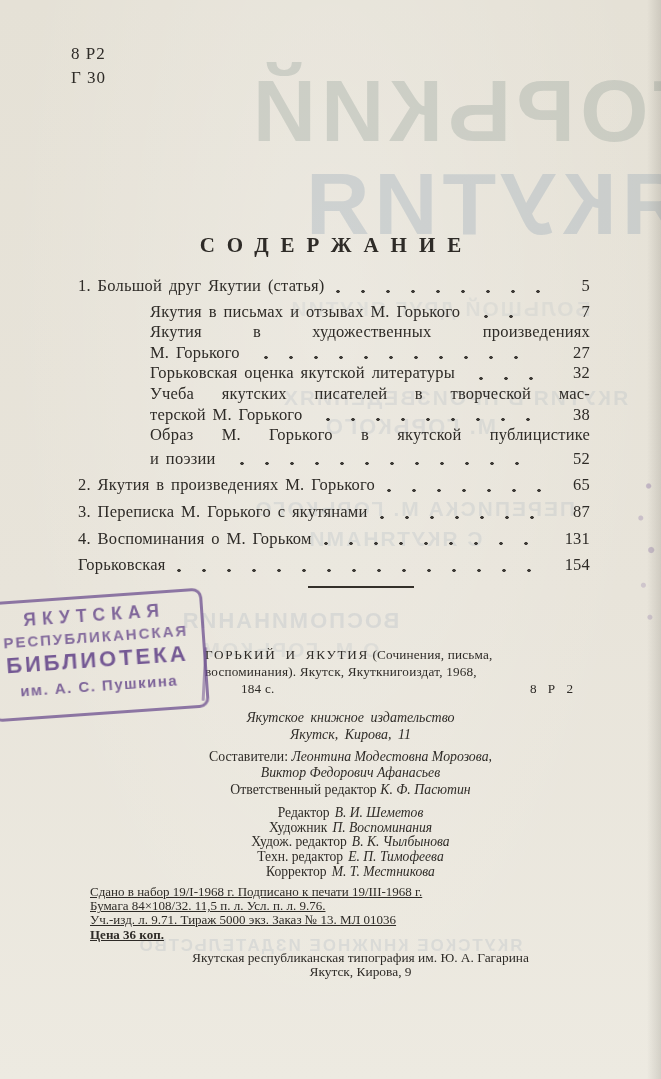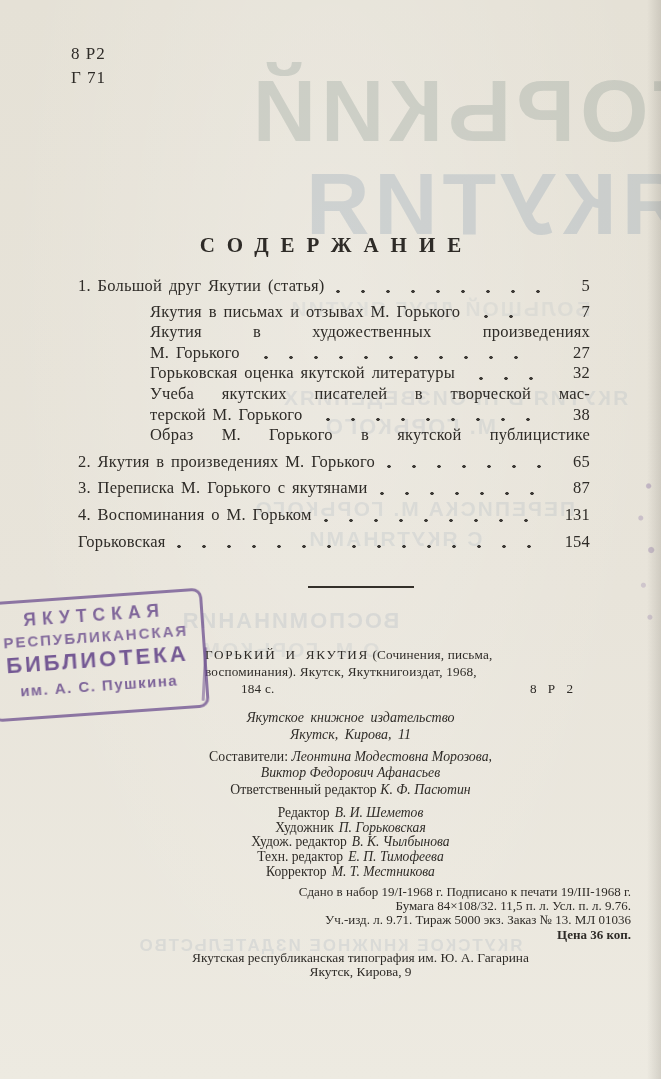--- a/index.html
+++ b/index.html
@@ -75,22 +75,22 @@
   .cip-l3{display:flex;justify-content:space-between;margin-left:36px;}
   .cip-code{letter-spacing:4px;}
   .it{font-style:italic;}
   .pubblock{position:absolute;left:120px;right:80px;top:710px;z-index:2;text-align:center;
     font-size:14px;line-height:16.5px;font-style:italic;word-spacing:3px;}
   .compilers{position:absolute;left:90px;right:50px;top:749px;z-index:2;text-align:center;
     font-size:13.8px;line-height:16.4px;}
   .credits{position:absolute;left:90px;right:50px;top:806px;z-index:2;text-align:center;
     font-size:13.6px;line-height:14.7px;}
   .credits .lbl{margin-right:5px;}
-  .printinfo{position:absolute;left:90px;right:30px;top:885px;z-index:2;text-align:right;
-    font-size:13px;line-height:14px;}
+  .printinfo{position:absolute;left:90px;right:30px;top:885px;z-index:2;text-align:left;
+    font-size:13px;line-height:14px;text-decoration:underline;}
   .price{font-weight:700;margin-top:1px;}
   .typo{position:absolute;left:90px;right:30px;top:951px;z-index:2;text-align:center;
     font-size:13.4px;line-height:14px;}
   
   .edge-right{position:absolute;right:0;top:0;width:14px;height:100%;z-index:4;
     background:linear-gradient(90deg,transparent,rgba(110,105,95,.20));}
   .edge-smudge{position:absolute;right:2px;top:470px;width:26px;height:160px;z-index:4;filter:blur(.5px);
     background:
       radial-gradient(circle at 60% 10%, rgba(110,80,150,.30) 2px, transparent 3.2px),
       radial-gradient(circle at 30% 30%, rgba(110,80,150,.24) 2px, transparent 3px),
@@ -109,21 +109,21 @@
   <div class="ghost gl g2">ЯКУТИЯ В ПРОИЗВЕДЕНИЯХ</div>
   <div class="ghost gl g3">М. ГОРЬКОГО</div>
   <div class="ghost gl g4">ПЕРЕПИСКА М. ГОРЬКОГО</div>
   <div class="ghost gl g5">С ЯКУТЯНАМИ</div>
   <div class="ghost gl g6">ВОСПОМИНАНИЯ</div>
   <div class="ghost gl g7">О М. ГОРЬКОМ</div>
   <div class="ghost gl g8">ЯКУТСКОЕ КНИЖНОЕ ИЗДАТЕЛЬСТВО</div>
 
   <div class="callnum">
     <div>8 Р2</div>
-    <div>Г 71</div>
+    <div>Г 30</div>
   </div>
 
   <h1 class="heading">СОДЕРЖАНИЕ</h1>
 
   <div class="toc">
     <div class="toc-row">
       <span class="tl">1. Большой друг Якутии (статья)</span>
       <span class="dots"></span>
       <span class="pg">5</span>
     </div>
@@ -148,20 +148,25 @@
     <div class="toc-row indent">
       <span class="tl fill">Учеба якутских писателей в творческой мас-</span>
     </div>
     <div class="toc-row indent">
       <span class="tl">терской М. Горького</span>
       <span class="dots"></span>
       <span class="pg">38</span>
     </div>
     <div class="toc-row indent">
       <span class="tl fill">Образ М. Горького в якутской публицистике</span>
+    </div>
+    <div class="toc-row indent gap-xs">
+      <span class="tl">и поэзии</span>
+      <span class="dots"></span>
+      <span class="pg">52</span>
     </div>
     <div class="toc-row gap">
       <span class="tl">2. Якутия в произведениях М. Горького</span>
       <span class="dots"></span>
       <span class="pg">65</span>
     </div>
     <div class="toc-row gap">
       <span class="tl">3. Переписка М. Горького с якутянами</span>
       <span class="dots"></span>
       <span class="pg">87</span>
@@ -203,21 +208,21 @@
   </div>
 
   <div class="compilers">
     <div><span>Составители:</span> <span class="it">Леонтина Модестовна Морозова,</span></div>
     <div class="it">Виктор Федорович Афанасьев</div>
     <div><span>Ответственный редактор</span> <span class="it">К. Ф. Пасютин</span></div>
   </div>
 
   <div class="credits">
     <div><span class="lbl">Редактор</span><span class="it">В. И. Шеметов</span></div>
-    <div><span class="lbl">Художник</span><span class="it">П. Горьковская</span></div>
+    <div><span class="lbl">Художник</span><span class="it">П. Воспоминания</span></div>
     <div><span class="lbl">Худож. редактор</span><span class="it">В. К. Чылбынова</span></div>
     <div><span class="lbl">Техн. редактор</span><span class="it">Е. П. Тимофеева</span></div>
     <div><span class="lbl">Корректор</span><span class="it">М. Т. Местникова</span></div>
   </div>
 
   <div class="printinfo">
     <div>Сдано в набор 19/I-1968 г. Подписано к печати 19/III-1968 г.</div>
     <div>Бумага 84×108/32. 11,5 п. л. Усл. п. л. 9.76.</div>
     <div>Уч.-изд. л. 9.71. Тираж 5000 экз. Заказ № 13. МЛ 01036</div>
     <div class="price">Цена 36 коп.</div>

